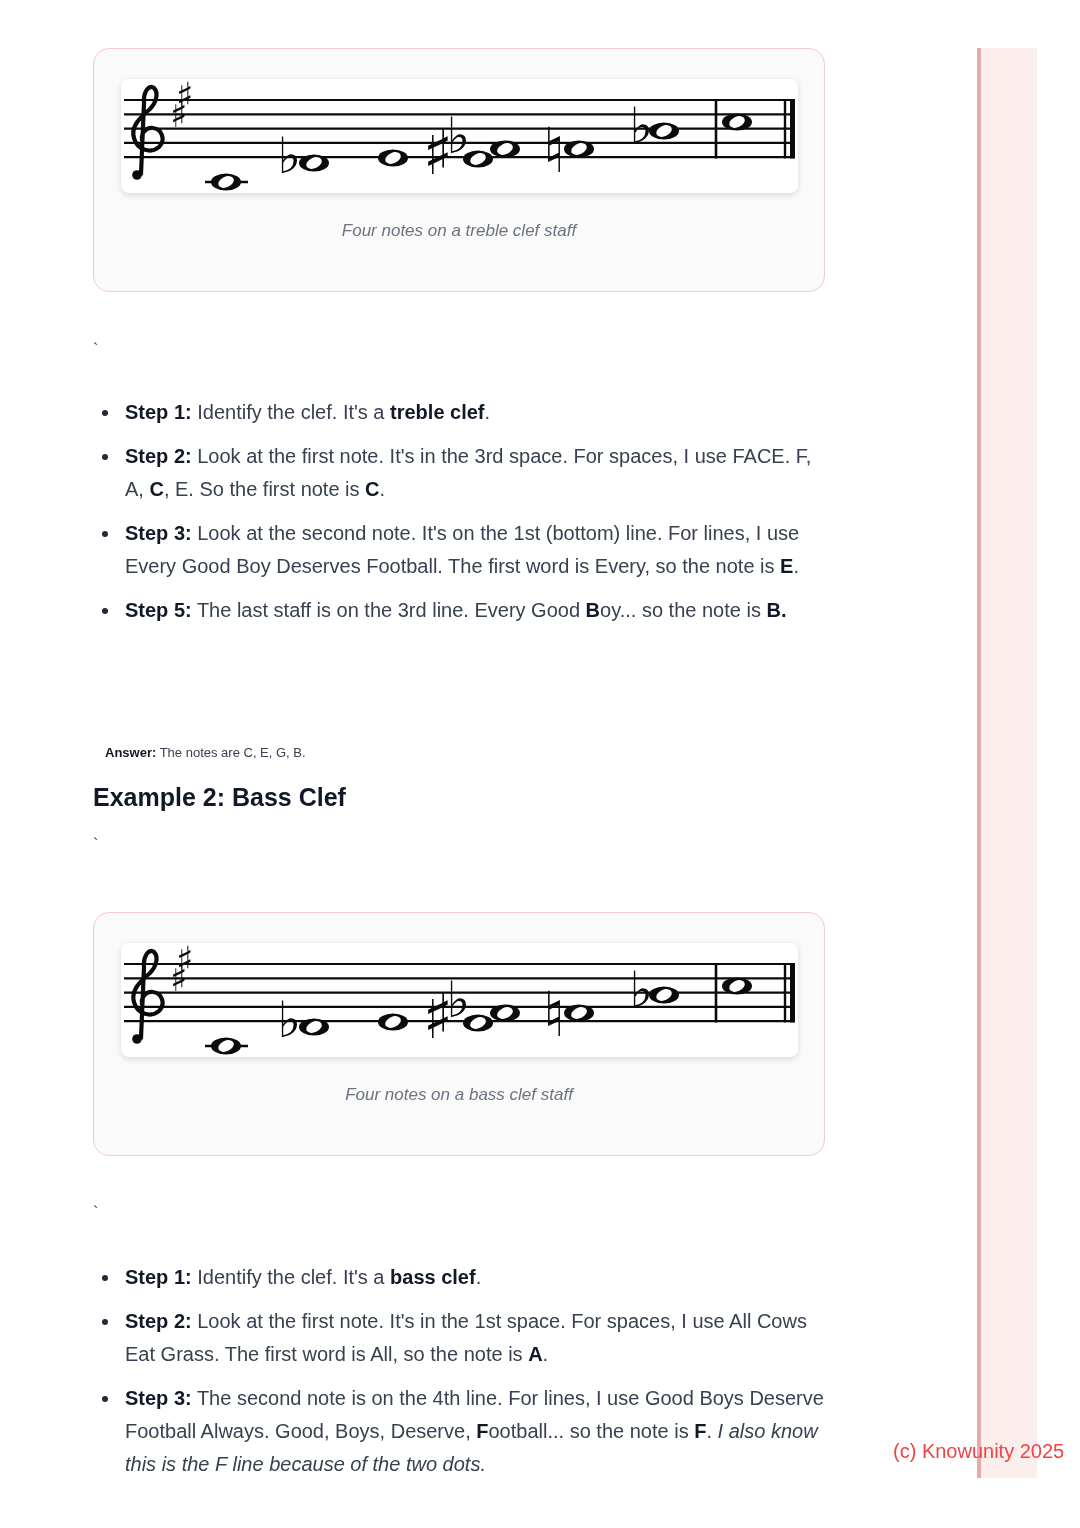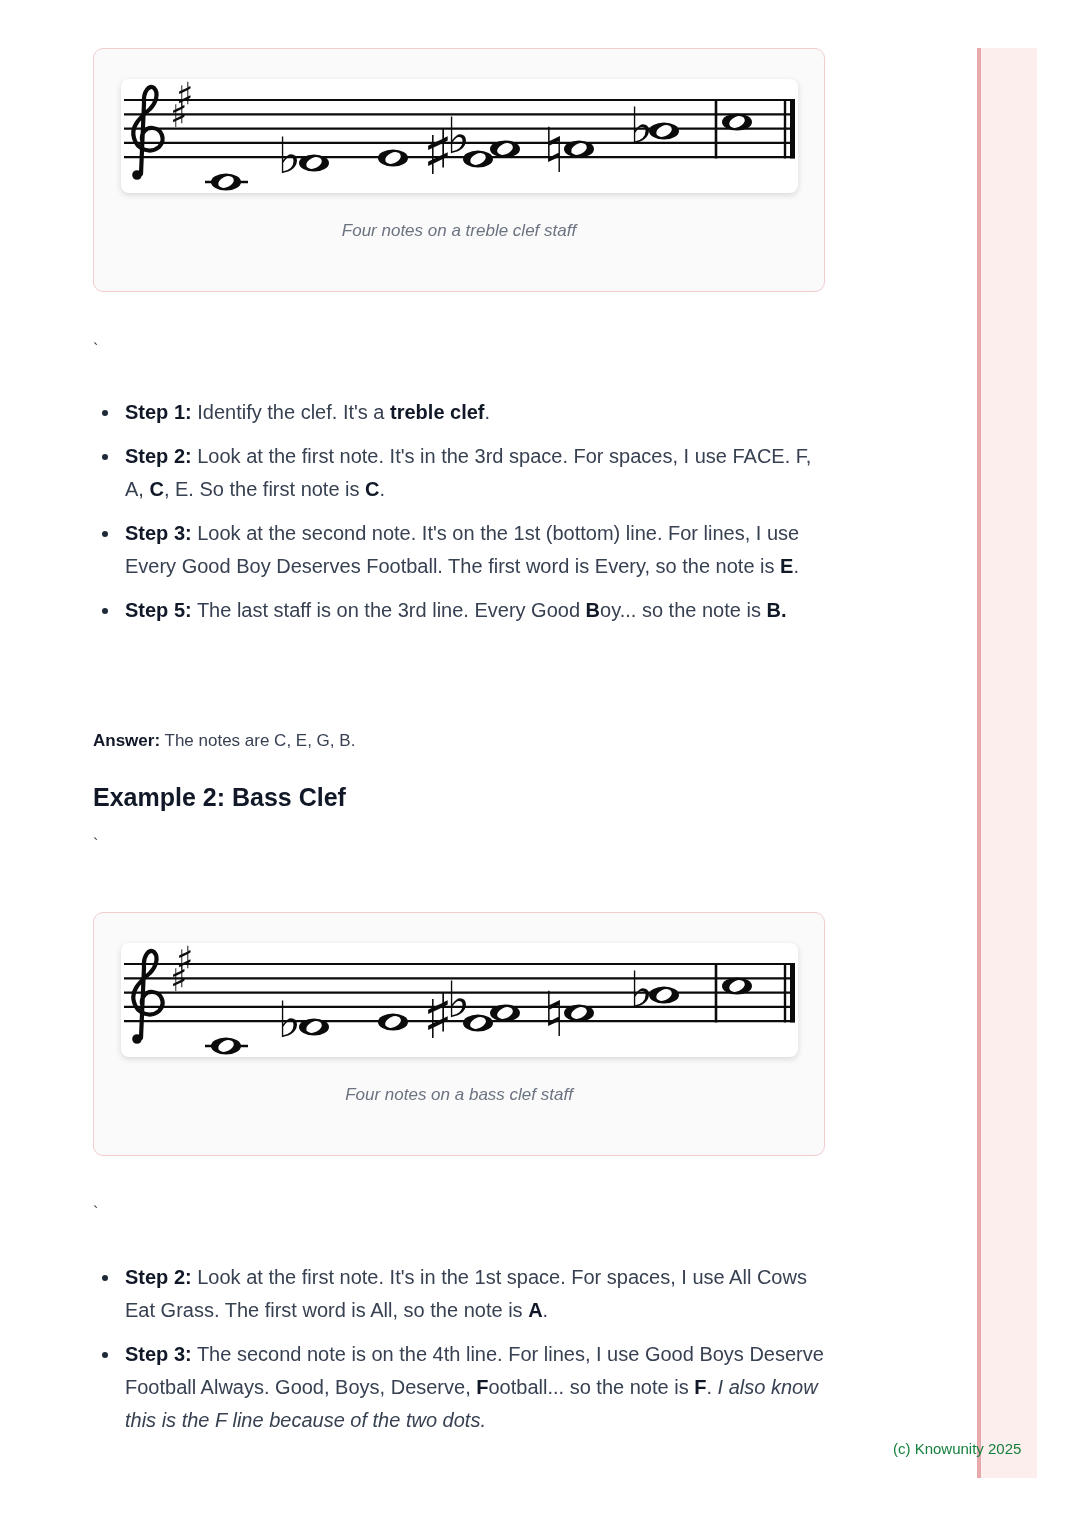--- a/index.html
+++ b/index.html
@@ -1,43 +1,43 @@
 <!DOCTYPE html>
 <html><head>
 <meta charset="utf-8">
 <style>
   html,body{margin:0;padding:0;background:#fff;}
   .page{position:relative;width:1080px;height:1528px;background:#ffffff;overflow:hidden;
         font-family:"Liberation Sans",sans-serif;color:#374151;}
   
   .rail{position:absolute;left:977px;top:48px;width:56px;height:1430px;
         background:#fdeeee;border-left:4px solid #e8a9ac;}
-  .watermark{position:absolute;left:893px;top:1440px;font-size:15px;color:#15803d;z-index:5;}
+  .watermark{position:absolute;left:893px;top:1440px;font-size:20px;color:#ef4444;z-index:5;}
   
   .music-card{position:absolute;left:93px;width:732px;height:244px;margin:0;
-        background:#fafafa;border:1px solid #f2cdd0;border-radius:10px;box-sizing:border-box;}
+        background:#fafafa;border:1px solid #f2cdd0;border-radius:16px;box-sizing:border-box;}
   .card1{top:48px;}
   .card2{top:912px;}
   .sheet{position:absolute;left:27px;top:30px;width:677px;height:114px;background:#ffffff;
         border-radius:8px;box-shadow:0 2px 6px rgba(0,0,0,0.14);}
   .sheet svg{display:block;width:677px;height:114px;}
   .music-card figcaption{position:absolute;left:0;top:172px;width:100%;text-align:center;
         font-style:italic;font-size:17px;color:#6b7280;}
   
   .tick{position:absolute;left:93px;font-size:16px;color:#374151;}
   .t1{top:341px;}.t2{top:836px;}.t3{top:1204px;}
   
   .steps{position:absolute;left:93px;width:732px;margin:0;padding:0;list-style:none;}
   .l1{top:396px;}.l2{top:1261px;}
   .steps li{position:relative;padding-left:32px;margin:0 0 11px 0;
         font-size:20px;line-height:33px;color:#374151;}
   .steps li::before{content:"";position:absolute;left:9px;top:13.5px;width:6px;height:6px;
         border-radius:50%;background:#1f2937;}
-  .answer{position:absolute;left:93px;top:724px;width:732px;margin:0;
-        font-size:17px;line-height:33px;color:#374151;}
+  .answer{position:absolute;left:93px;top:724px;width:732px;margin:12px;
+        font-size:13px;line-height:33px;color:#374151;}
   .ex2{position:absolute;left:93px;top:785px;width:732px;margin:0;
         font-size:25px;line-height:24px;font-weight:700;color:#111827;}
   .b{font-weight:700;color:#111827;}
   .i{font-style:italic;}
   svg text{font-family:"DejaVu Sans",sans-serif;}
 </style>
 </head>
 <body>
 
 <div class="page">
@@ -115,17 +115,18 @@
       <svg viewBox="0 0 677 114" xmlns="http://www.w3.org/2000/svg">
         <use href="#staffart"></use>
       </svg>
     </div>
     <figcaption>Four notes on a bass clef staff</figcaption>
   </figure>
 
   <div class="tick t3">`</div>
 
   <ul class="steps l2">
+    <li><span class="b">Step 1:</span><span> Identify the clef. It's a </span><span class="b">bass clef</span><span>.</span></li>
     <li><span class="b">Step 2:</span><span> Look at the first note. It's in the 1st space. For spaces, I use All Cows Eat Grass. The first word is All, so the note is </span><span class="b">A</span><span>.</span></li>
     <li><span class="b">Step 3:</span><span> The second note is on the 4th line. For lines, I use Good Boys Deserve Football Always. Good, Boys, Deserve, </span><span class="b">F</span><span>ootball... so the note is </span><span class="b">F</span><span>. </span><span class="i">I also know this is the F line because of the two dots.</span></li>
   </ul>
 
 </div>
 
 </body></html>

